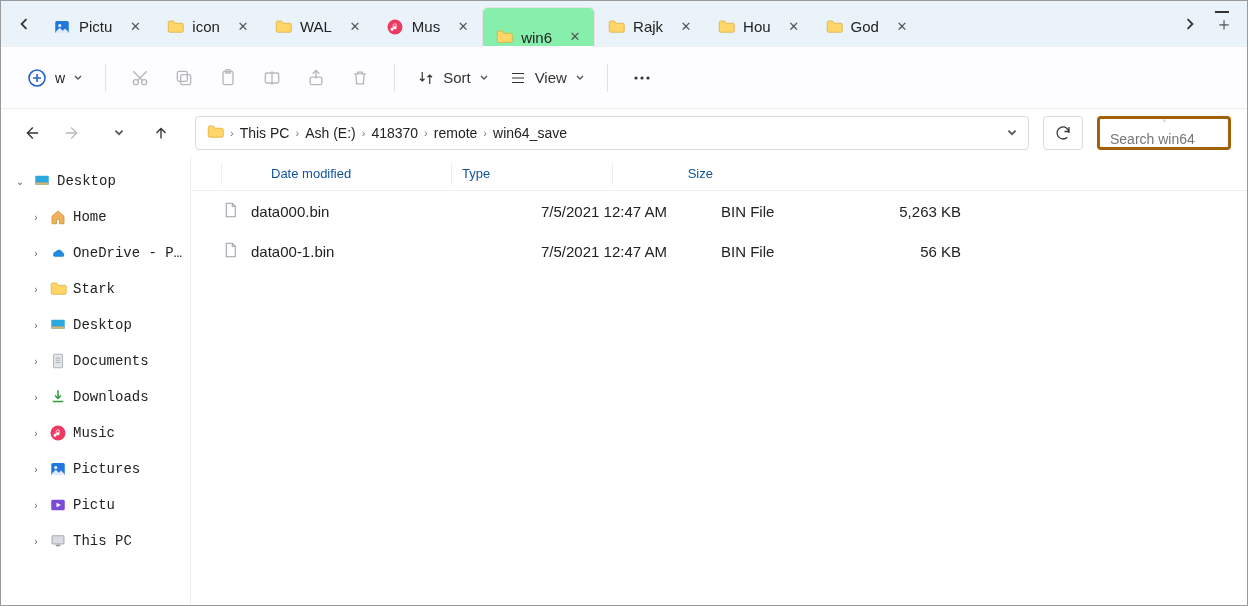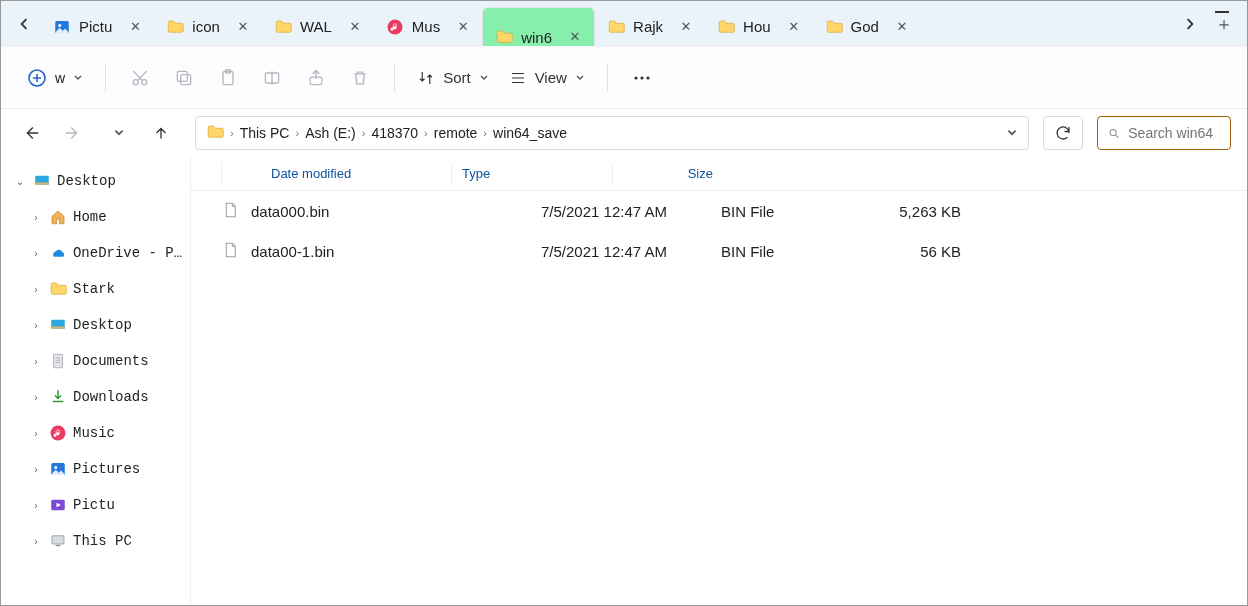--- a/index.html
+++ b/index.html
@@ -25,21 +25,21 @@
   .tlabeltxt { font-size:15px; color:#333;text-align:center;}
   
   .addrrow { height:48px; display:flex; align-items:center; padding:0 16px; gap:14px;}
   .navbtn { width:28px;height:28px;display:flex;align-items:center;justify-content:center;color:#555;cursor:pointer;}
   .navbtn.disabled{color:#bbb;cursor:default;}
   .addrbox { flex:1; height:34px; border:1px solid #d9dbe0; border-radius:4px; display:flex; align-items:center; padding:0 10px; gap:6px; background:#fff; margin-left:6px;}
   .crumb { display:flex; align-items:center; gap:6px; cursor:pointer; color:#222; font-size:14px;}
   .crumb-sep { color:#777; font-size:11px;}
   .addr-right { margin-left:auto; display:flex; align-items:center; gap:10px;}
   .refreshbtn { width:40px;height:34px;border:1px solid #d9dbe0;border-radius:4px;display:flex;align-items:center;justify-content:center;cursor:pointer;color:#444;}
-  .searchbox { width:134px;height:34px;border:1px solid #a16207;border-radius:4px;display:flex;align-items:center;padding:0 10px;gap:8px;color:#8a8a92;overflow:hidden;}
+  .searchbox { width:134px;height:34px;border:3px solid #a16207;border-radius:4px;display:flex;align-items:center;padding:0 10px;gap:8px;color:#8a8a92;overflow:hidden;flex-direction:column;}
   .searchbox input{border:none;outline:none;font-size:14px;color:#8a8a92;width:100%;}
   
   .bodysplit { display:flex; height:calc(606px - 46px - 62px - 48px);}
   .sidebar { width:190px; border-right:1px solid #eceef1; overflow-y:auto; padding:6px 0;}
   .tree-item { display:flex; align-items:center; height:36px; padding-left:12px; gap:6px; cursor:pointer; font-size:14px; color:#222;}
   .tree-item .exp { width:14px; color:#666; font-size:10px; text-align:center;}
   .tree-item.child { padding-left:28px;}
   .tree-item .nicon{ width:18px;height:18px;display:flex;align-items:center;justify-content:center; flex-shrink:0;}
   .tree-item .nlabel { white-space:nowrap; overflow:hidden; text-overflow:ellipsis;font-family:Liberation Mono, monospace;}
   

